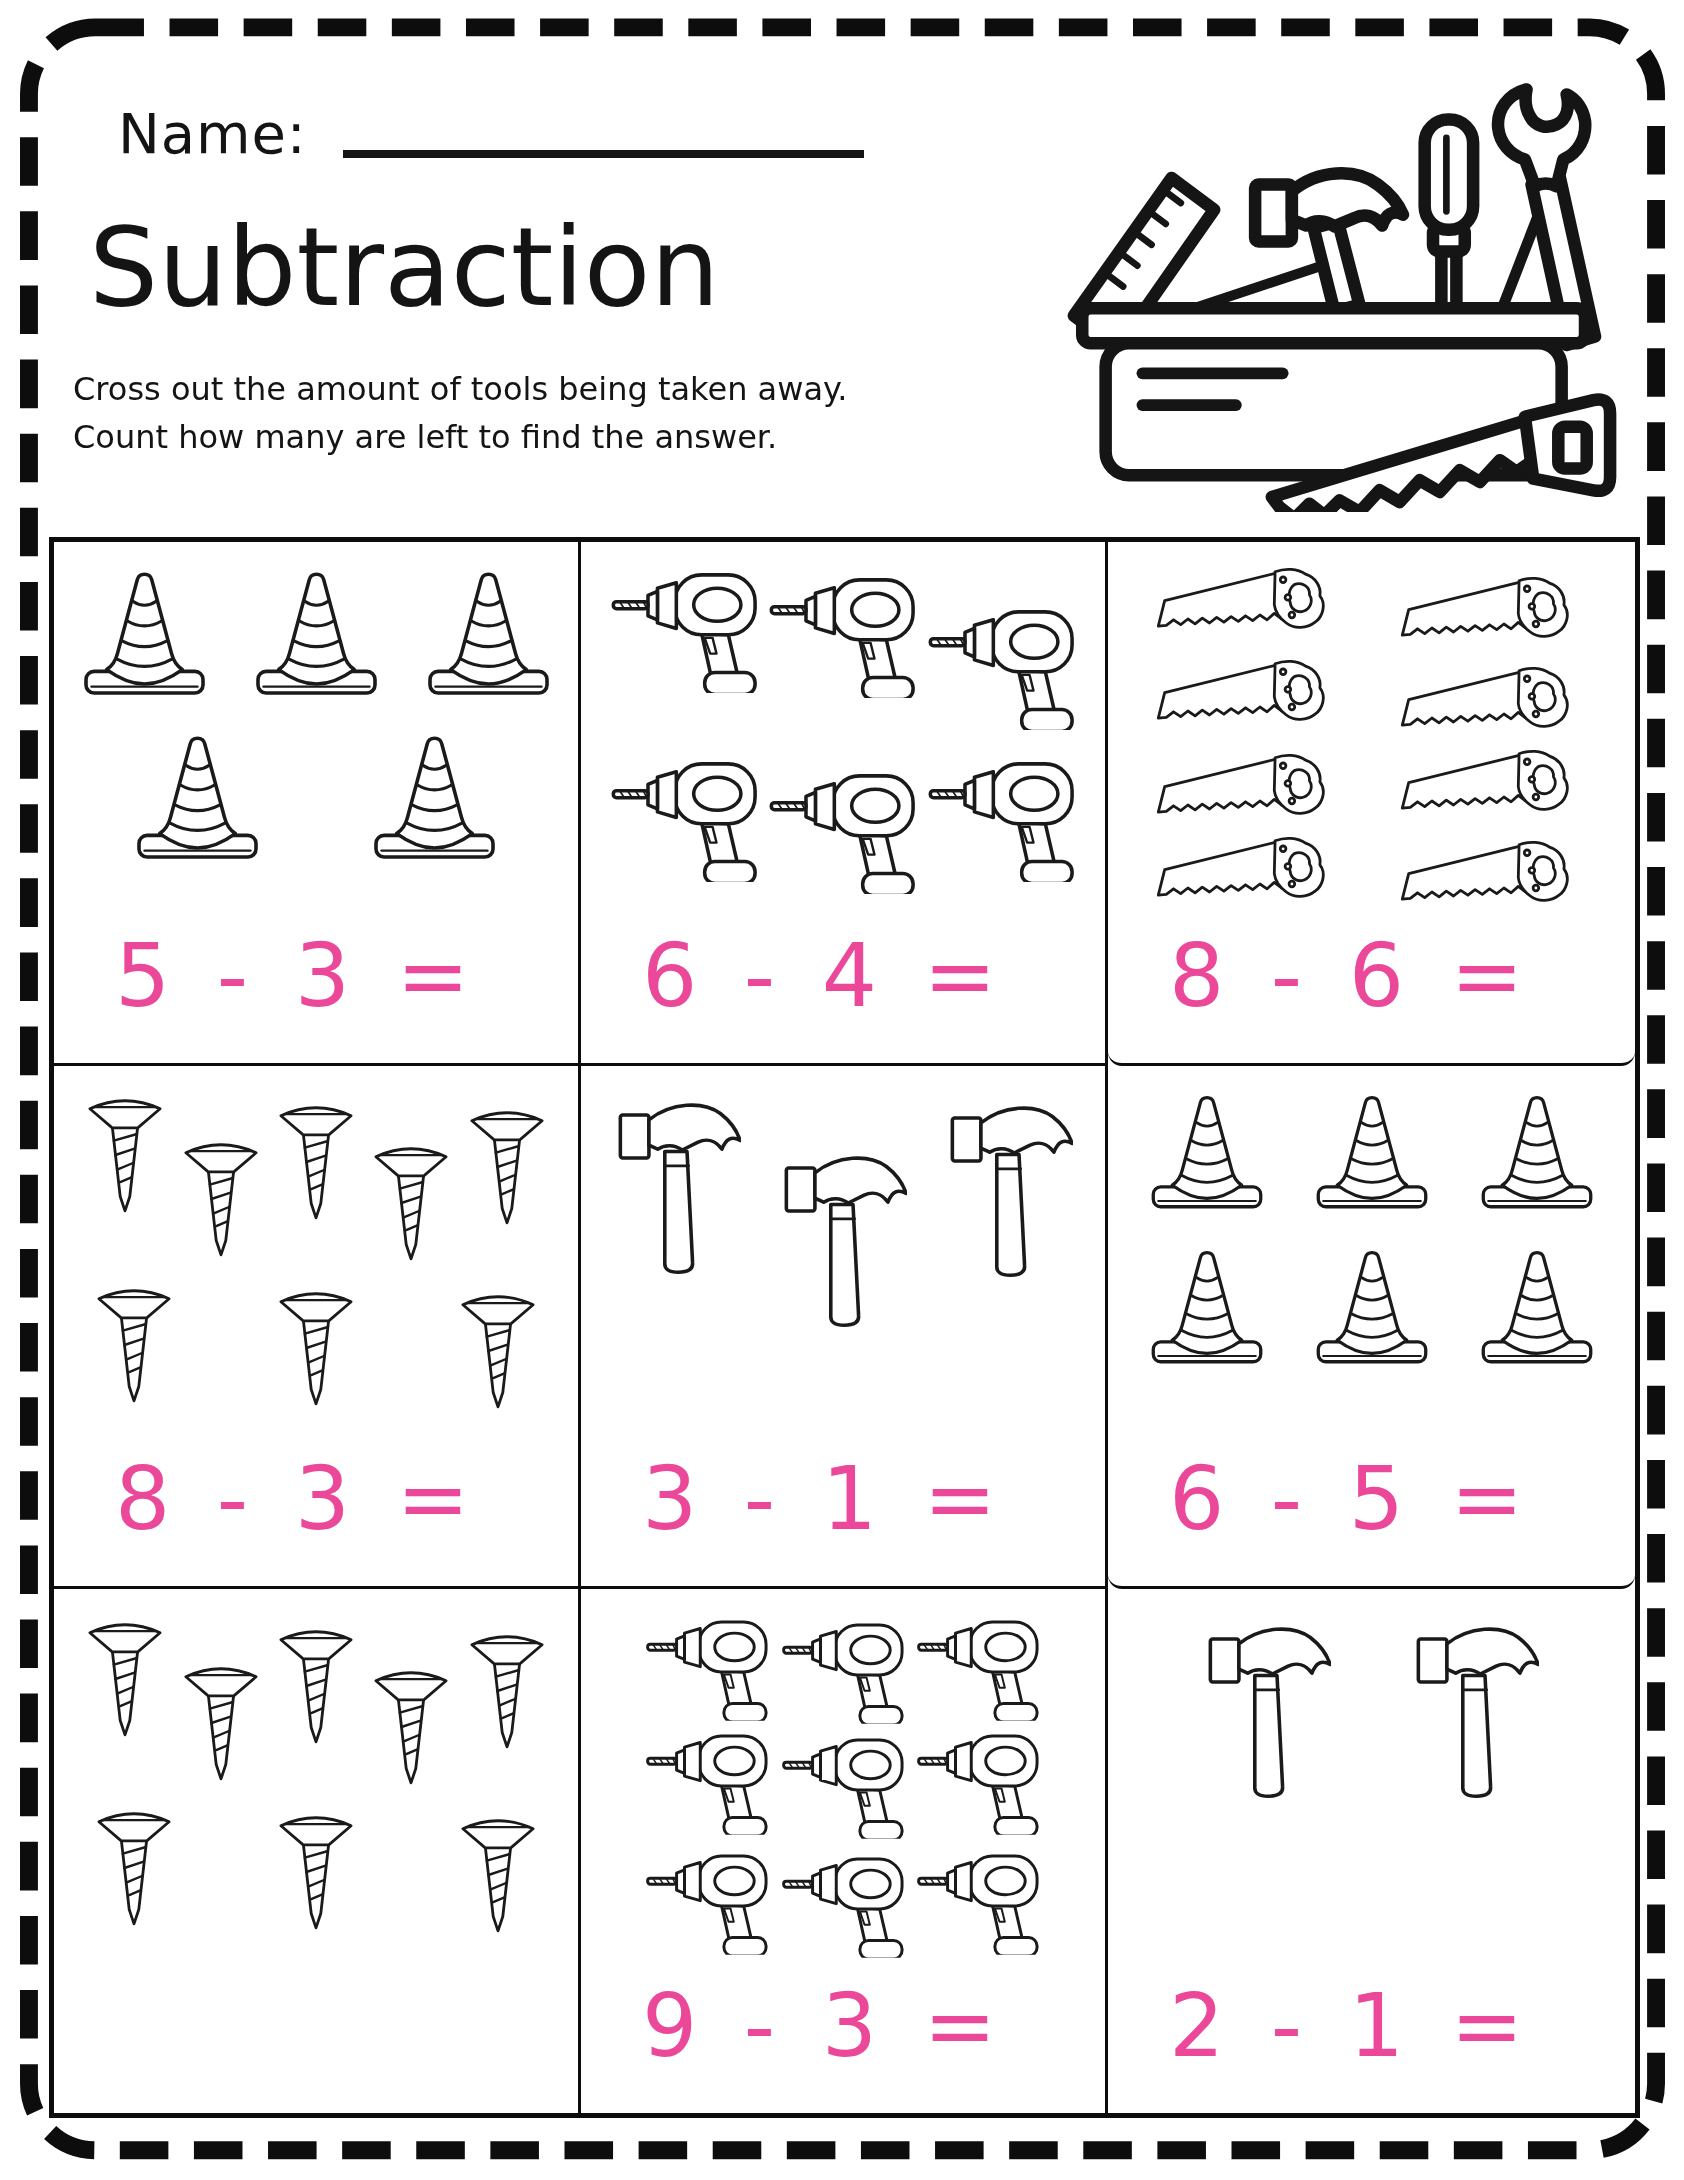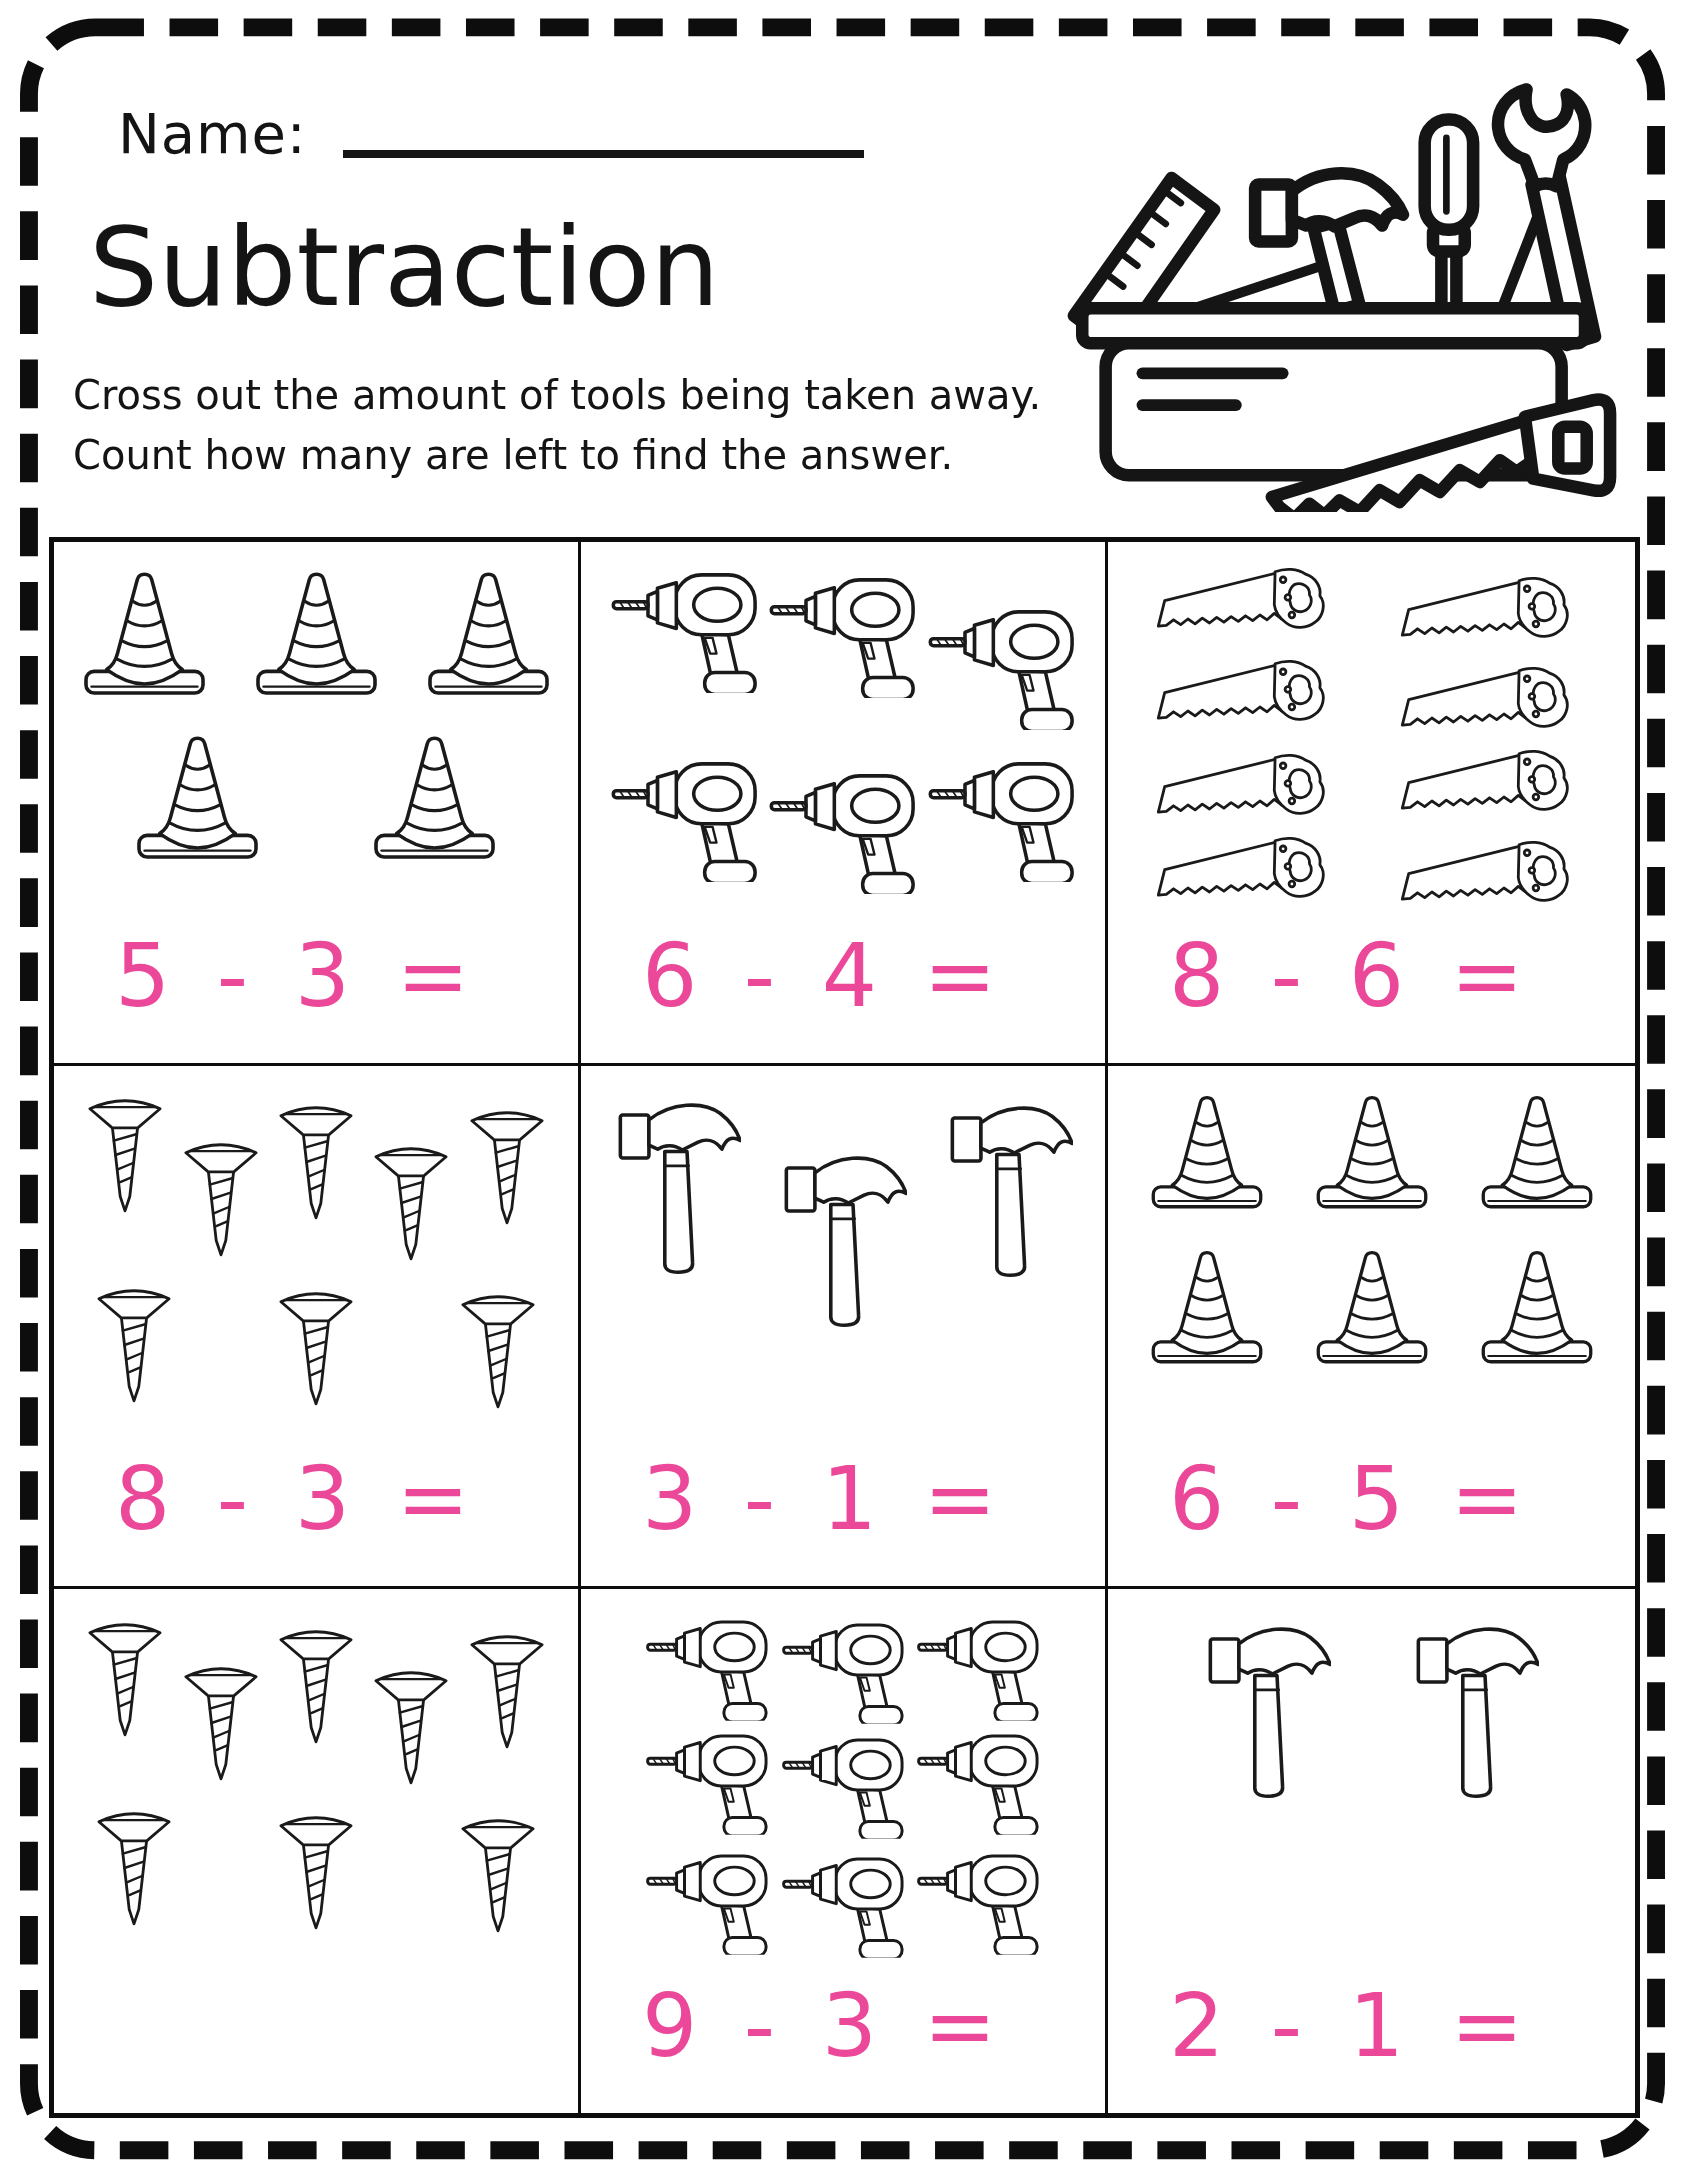--- a/index.html
+++ b/index.html
@@ -4,28 +4,28 @@
 <style>
   html,body{margin:0;padding:0;background:#ffffff;}
   .page{position:relative;width:1660px;height:2181px;background:#ffffff;overflow:hidden;
         font-family:"DejaVu Sans",sans-serif;color:#141414;padding-left:36px;}
   .border-svg{position:absolute;left:0;top:0;}
   .name-row{position:absolute;left:118px;top:101px;display:flex;align-items:flex-end;}
   .name-label{font-size:56px;letter-spacing:0.9px;}
   .name-line{width:521px;height:7.7px;background:#141414;margin-left:36px;margin-bottom:8.5px;}
   .title{position:absolute;left:89px;top:204px;font-size:109px;font-weight:400;
          letter-spacing:0px;font-family:"DejaVu Sans",sans-serif;}
-  .instructions{position:absolute;left:73px;top:365px;font-size:40px;line-height:1.5;width:1005px;}
+  .instructions{position:absolute;left:73px;top:365px;font-size:32px;line-height:1.5;width:1005px;}
   .toolbox{position:absolute;left:1053px;top:61px;}
   .grid{position:absolute;left:49px;top:537px;width:1591px;height:1581px;
         display:grid;grid-template-columns:repeat(3,1fr);grid-template-rows:repeat(3,1fr);
         border:5.1px solid #0d0d0d;background:#fff;box-sizing:border-box;}
   .cell{border-right:3.4px solid #0d0d0d;border-bottom:3.4px solid #0d0d0d;
         display:flex;flex-direction:column;padding:22px 22px 24px;box-sizing:border-box;overflow:hidden;}
-  .cell:nth-child(3n){border-right:none;}
+  .cell:nth-child(3n){border-right:none;border-radius:14px;}
   .cell:nth-child(n+7){border-bottom:none;}
   .tools{flex:1;display:flex;flex-direction:column;padding-top:3.4px;}
   .tool-row{display:flex;justify-content:center;align-items:flex-start;}
   .tool-icon{flex:0 0 auto;}
   .equation{margin-top:auto;font-size:87px;letter-spacing:6px;word-spacing:6.8px;
             padding-left:39px;padding-bottom:12px;color:#ec4899;white-space:nowrap;}
   .defs{position:absolute;width:0;height:0;overflow:hidden;}
 </style>
 </head>
 <body>

